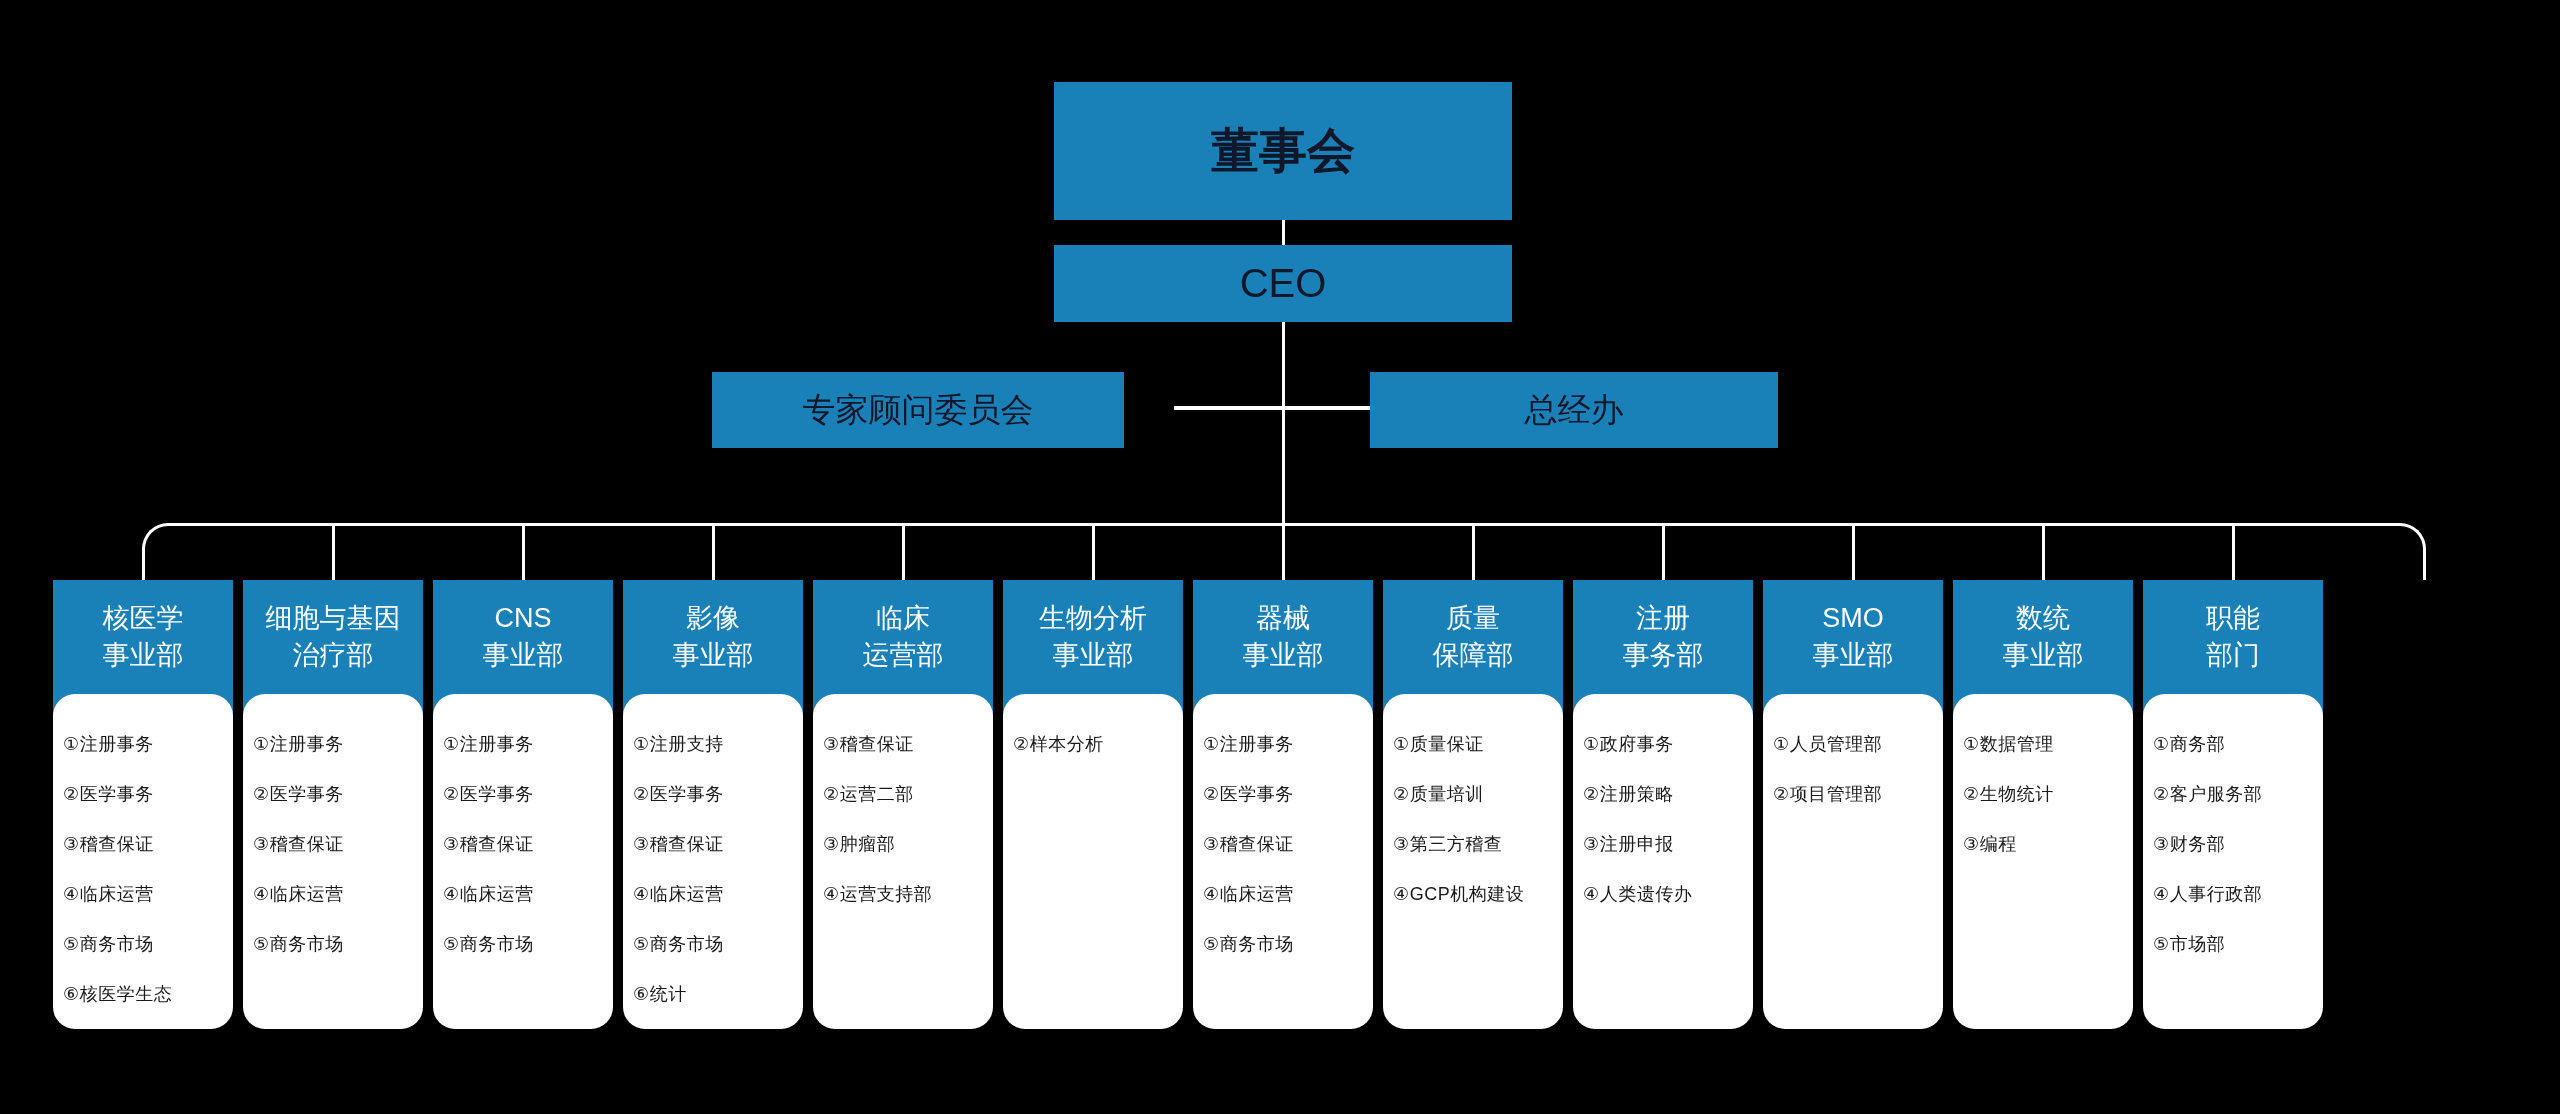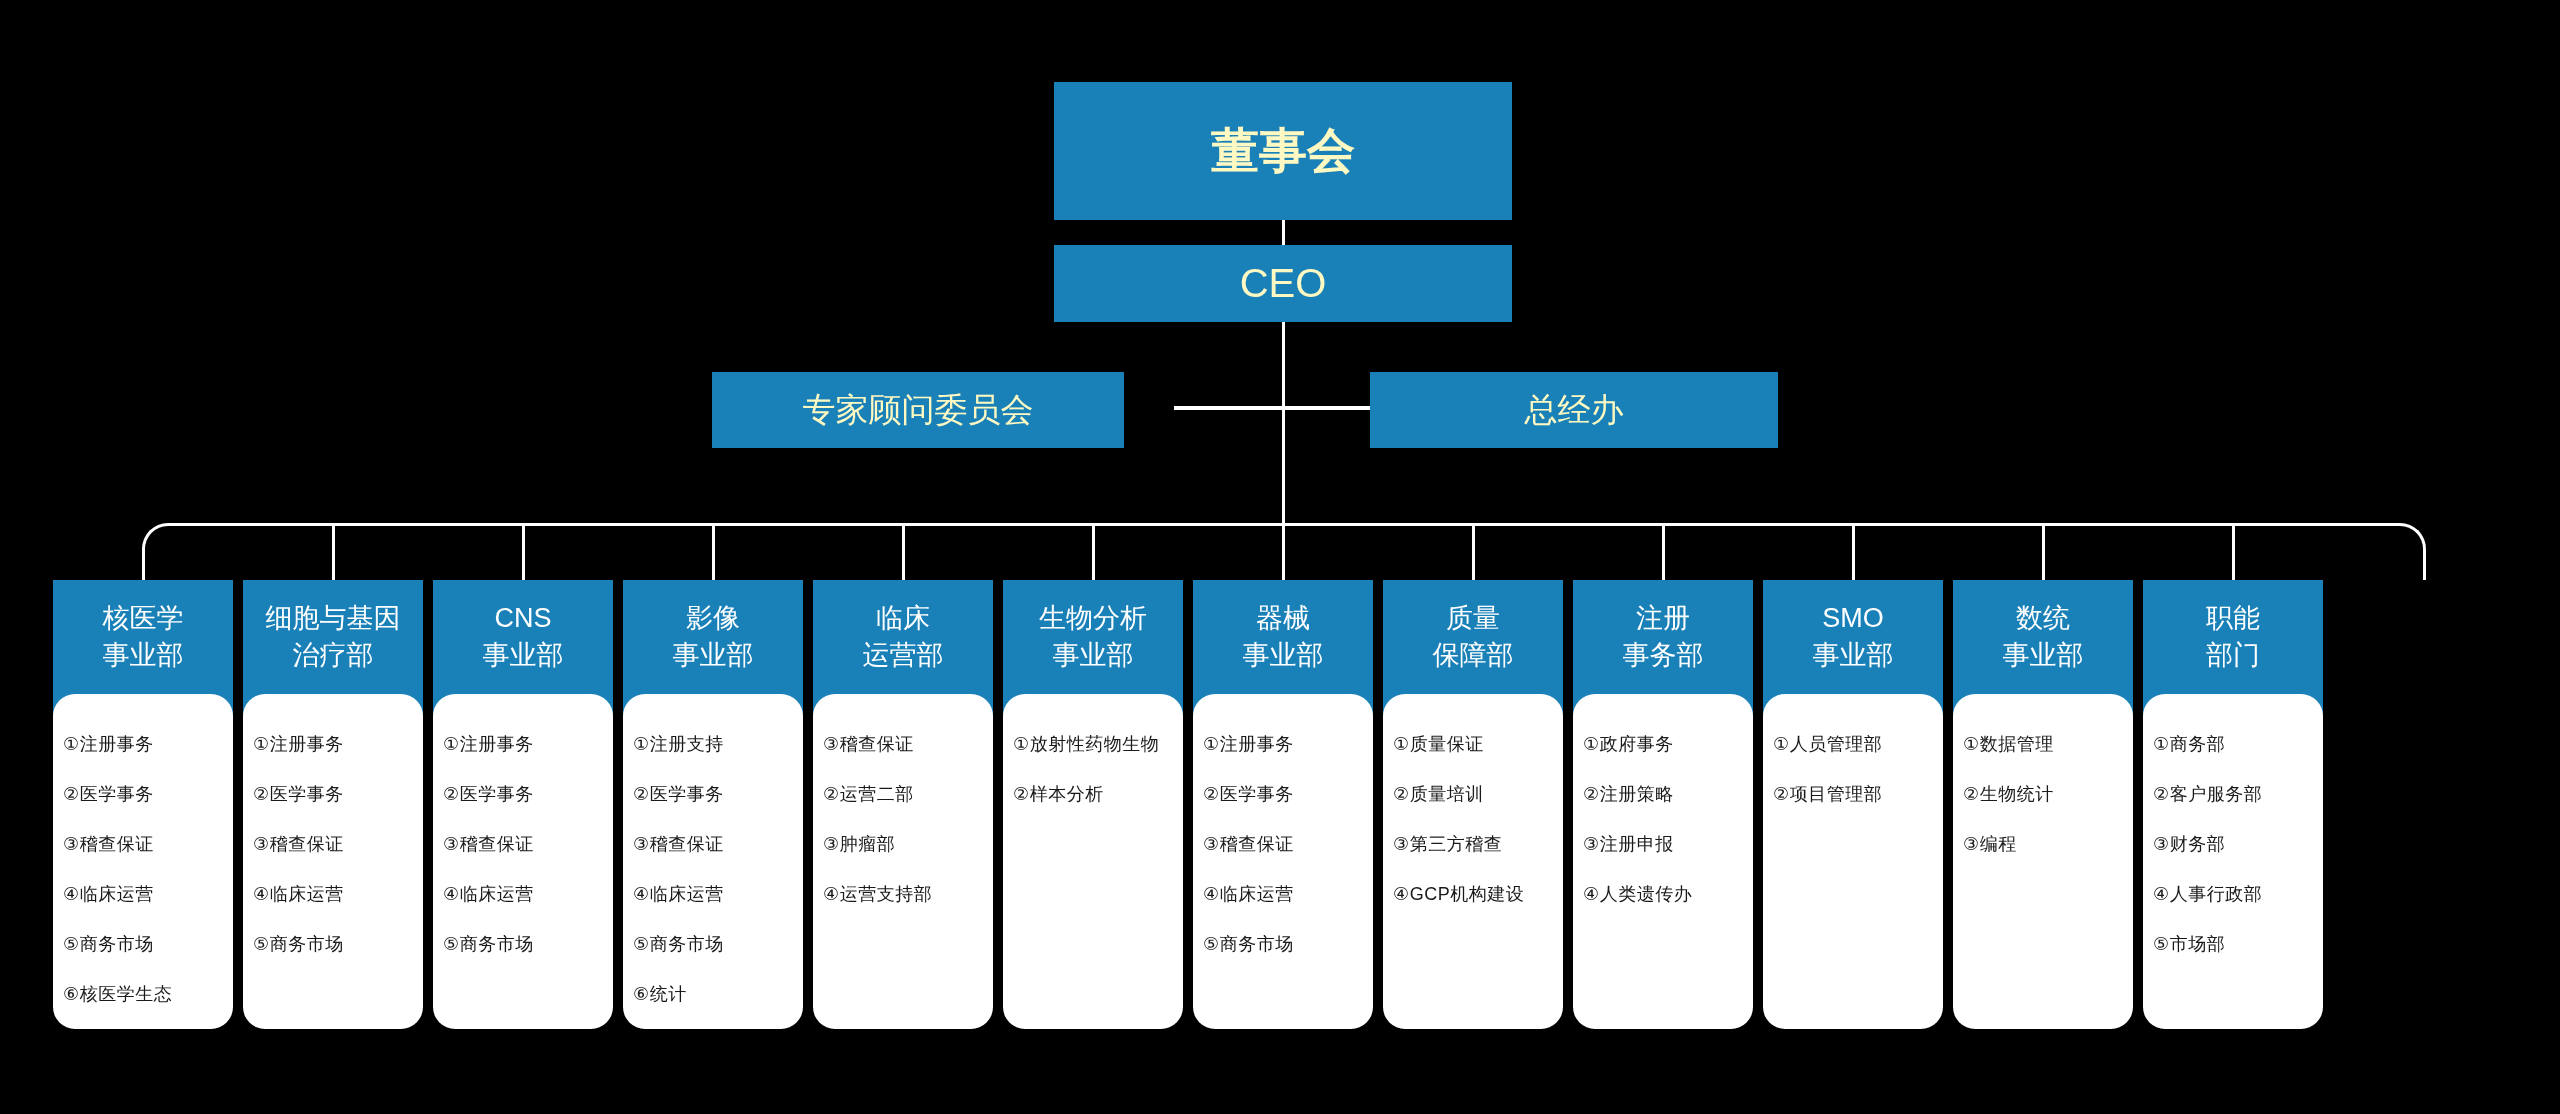--- a/index.html
+++ b/index.html
@@ -1,21 +1,21 @@
 <!DOCTYPE html>
 <html style="--accent: #1a81b8; --line: #ffffff; --panel-bg: #ffffff; --item-text: #1a1a1a; --page-bg: #000000;"><head>
 <meta charset="utf-8">
 <style>
   html,body{margin:0;padding:0;background:#000;}
   .chart{
     position:relative;width:2560px;height:1114px;background:var(--page-bg,#000);
     font-family:"Liberation Sans","DejaVu Sans",sans-serif;overflow:hidden;
   }
   .node{
-    position:absolute;background:var(--accent,#1a81b8);color:#fef9c3;
+    position:absolute;background:var(--accent,#1a81b8);color:#0f172a;
     display:flex;align-items:center;justify-content:center;text-align:center;
   }
   .node.board{left:1054px;top:82px;width:458px;height:138px;font-size:48px;font-weight:700;}
   .node.ceo{left:1054px;top:245px;width:458px;height:77px;font-size:40px;}
   .node.advisory{left:712px;top:372px;width:412px;height:76px;font-size:33px;}
   .node.gm{left:1370px;top:372px;width:408px;height:76px;font-size:33px;}
   .line{position:absolute;background:var(--line,#fff);}
   .line.v{width:3px;}
   #line-board-ceo{left:1281.5px;top:220px;height:25px;}
   #line-trunk{left:1281.5px;top:322px;height:258px;}
@@ -141,21 +141,20 @@
           <div class="item">③肿瘤部</div>
           <div class="item">④运营支持部</div>
         </div>
       </div>
       <div class="col">
         <div class="col-header">
           <div>生物分析</div>
           <div>事业部</div>
         </div>
         <div class="col-body">
-          <div class="item">①放射性药物生物</div>
           <div class="item">②样本分析</div>
         </div>
       </div>
       <div class="col">
         <div class="col-header">
           <div>器械</div>
           <div>事业部</div>
         </div>
         <div class="col-body">
           <div class="item">①注册事务</div>

